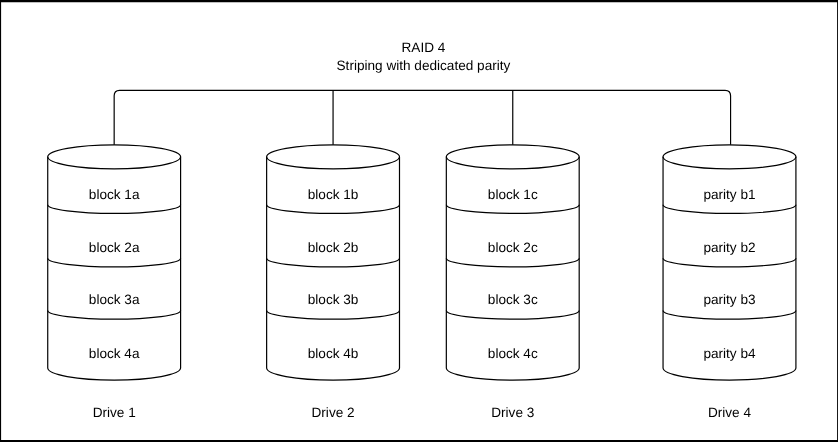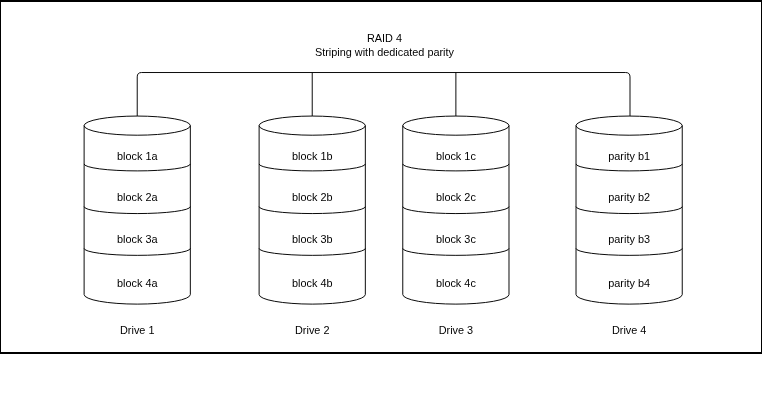--- a/index.html
+++ b/index.html
@@ -3,21 +3,21 @@
 <meta charset="utf-8">
 <style>
   html, body {
     margin: 0;
     padding: 0;
     background: #ffffff;
   }
   .frame {
     position: relative;
     width: 762px;
-    height: 354px;
+    height: 402px;
     box-sizing: border-box;
     border: 1px solid #000000;
     border-top-width: 2px;
     border-bottom-width: 2px;
     background: #ffffff;
     overflow: hidden;
   }
   .frame svg {
     display: block;
     width: 100%;

